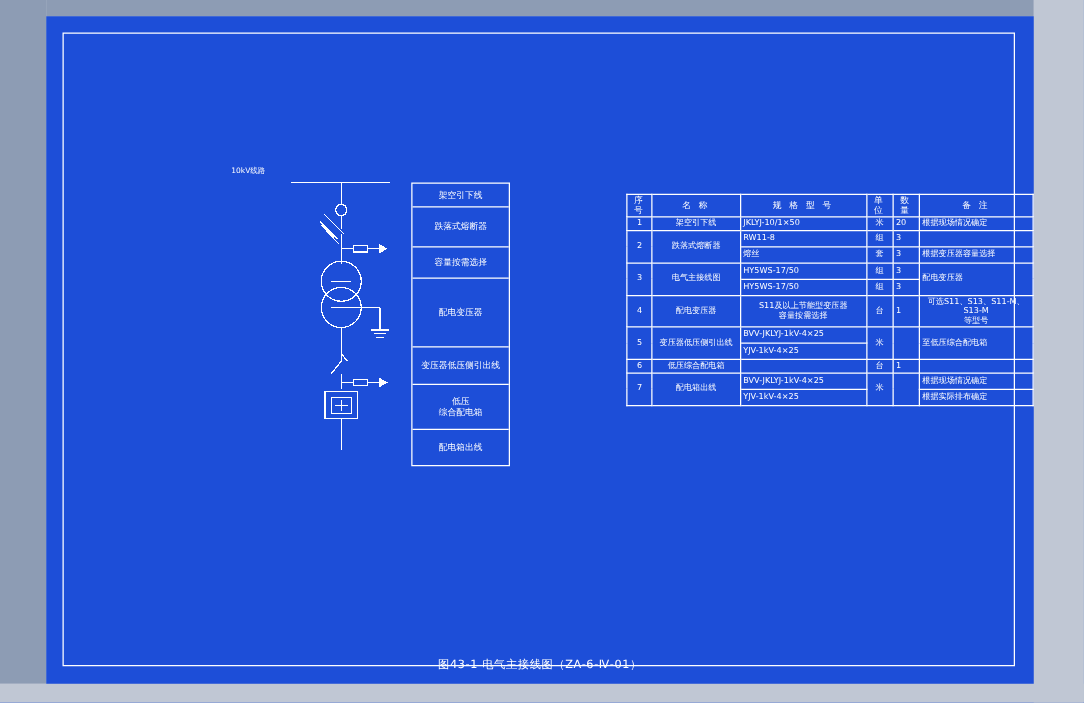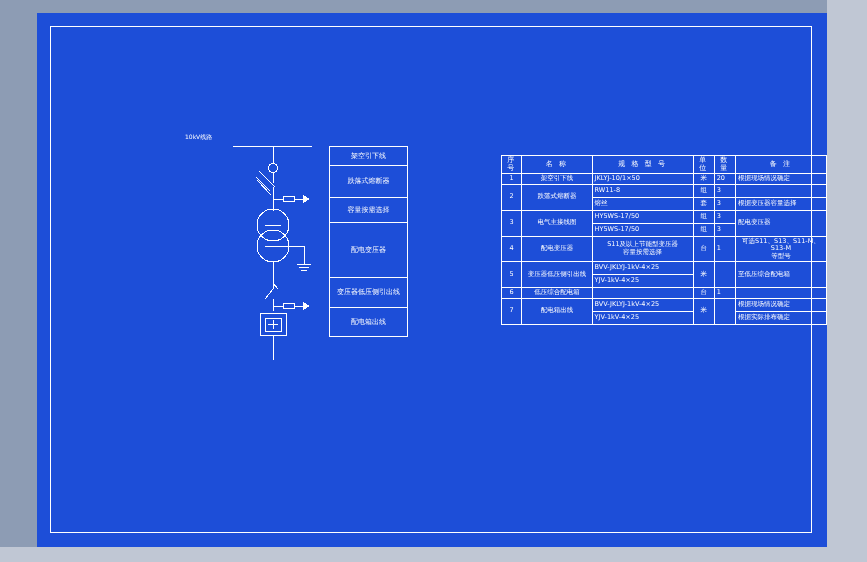--- a/index.html
+++ b/index.html
@@ -131,20 +131,22 @@
         </g>
       </svg>
     </div>
 
     <div class="legend">
       <div class="legend-cell" style="height:19px">架空引下线</div>
       <div class="legend-cell" style="height:32px">跌落式熔断器</div>
       <div class="legend-cell" style="height:25px">容量按需选择</div>
       <div class="legend-cell" style="height:55px">配电变压器</div>
       <div class="legend-cell" style="height:30px">变压器低压侧引出线</div>
+      <div class="legend-cell" style="height:36px">低压
+综合配电箱</div>
       <div class="legend-cell" style="height:28px">配电箱出线</div>
     </div>
 
     <table class="eqtable">
       <thead>
         <tr>
           <th class="c-no">序号</th>
           <th class="c-name">名  称</th>
           <th class="c-spec" style="text-align:center">规  格  型  号</th>
           <th class="c-unit">单位</th>
@@ -232,15 +234,16 @@
           <td class="c-qty sub" rowspan="2"></td>
           <td class="c-rem sub">根据现场情况确定</td>
         </tr>
         <tr>
           <td class="c-spec sub">YJV-1kV-4×25</td>
           <td class="c-rem sub">根据实际排布确定</td>
         </tr>
       </tbody>
     </table>
 
+    <div class="title">图43-1  电气主接线图（ZA-6-Ⅳ-01）</div>
 
   </div>
 </div>
 
 </body></html>

